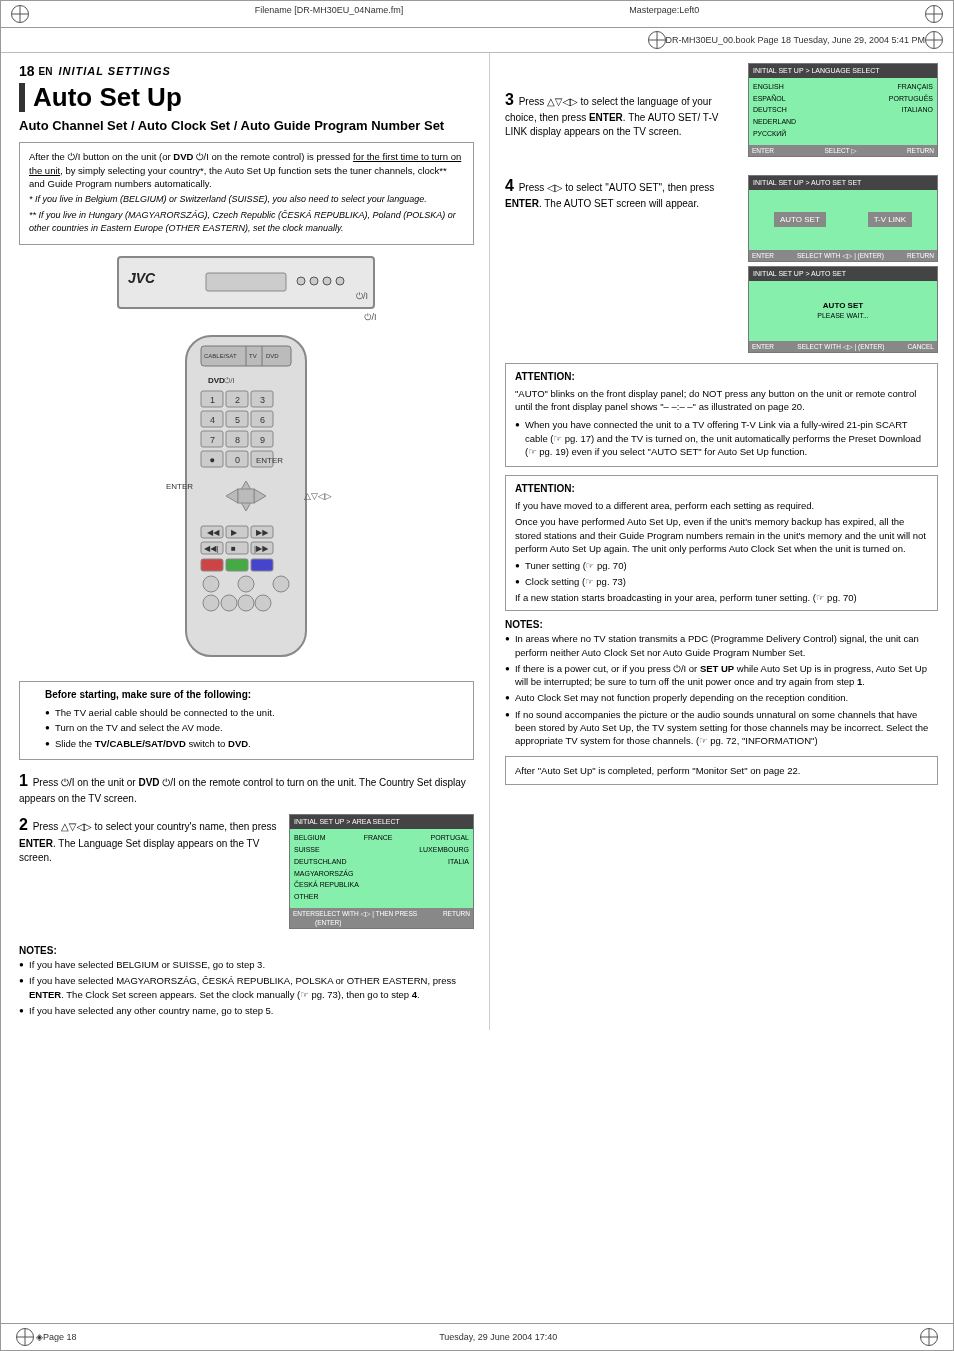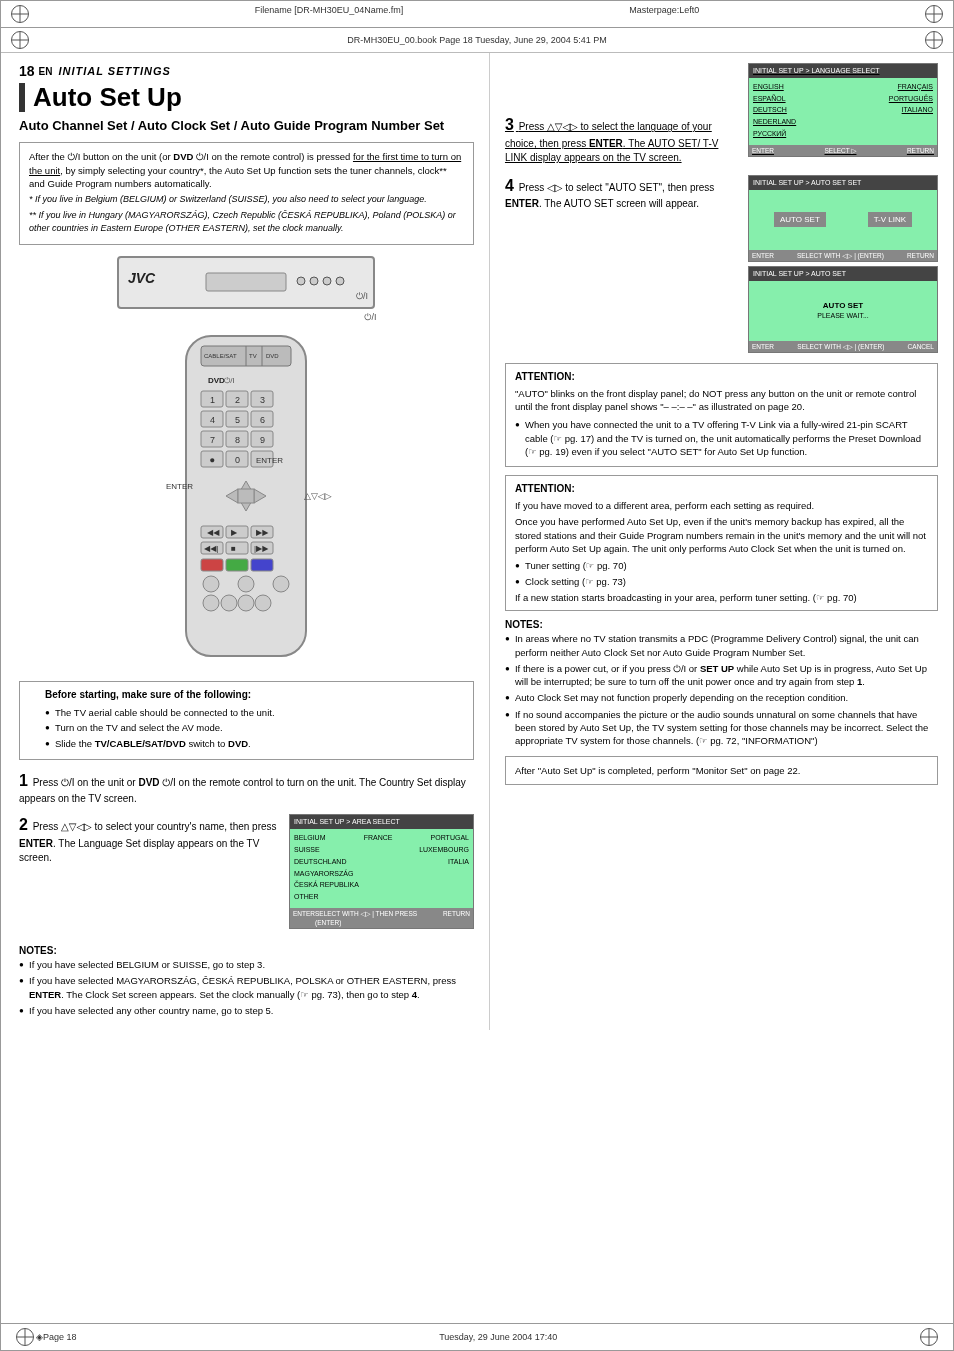--- a/index.html
+++ b/index.html
@@ -34,21 +34,21 @@
       background: #fff;
     }
 
     
     .second-header {
       border-bottom: 1px solid #bbb;
       padding: 3px 10px;
       font-size: 9px;
       color: #333;
       display: flex;
-      justify-content: space-between;
+      justify-content: flex-end;
       align-items: center;
     }
 
     
     .main-content {
       display: flex;
       flex-direction: row;
       padding: 0;
     }
 
@@ -504,21 +504,21 @@
           <li>If you have selected MAGYARORSZÁG, ČESKÁ REPUBLIKA, POLSKA or OTHER EASTERN, press <b>ENTER</b>. The Clock Set screen appears. Set the clock manually (☞ pg. 73), then go to step <b>4</b>.</li>
           <li>If you have selected any other country name, go to step 5.</li>
         </ul>
       </div>
 
     </div>
 
     <div class="right-column">
 
       <div class="step-right">
-        <div style="display:flex; align-items:flex-end; gap:14px;text-decoration:underline;">
+        <div style="display:flex; align-items:center; gap:14px;">
           <div style="flex:1;">
             <span class="step-num">3</span>
             <span class="step-text">Press △▽◁▷ to select the language of your choice, then press <b>ENTER</b>. The AUTO SET/ T-V LINK display appears on the TV screen.</span>
           </div>
 
           <div class="small-screen-right" style="min-width:190px; flex-shrink:0;">
             <div class="ss-header">INITIAL SET UP &gt; LANGUAGE SELECT</div>
             <div class="ss-body">
               <div class="ss-row">
                   <span>ENGLISH</span>

